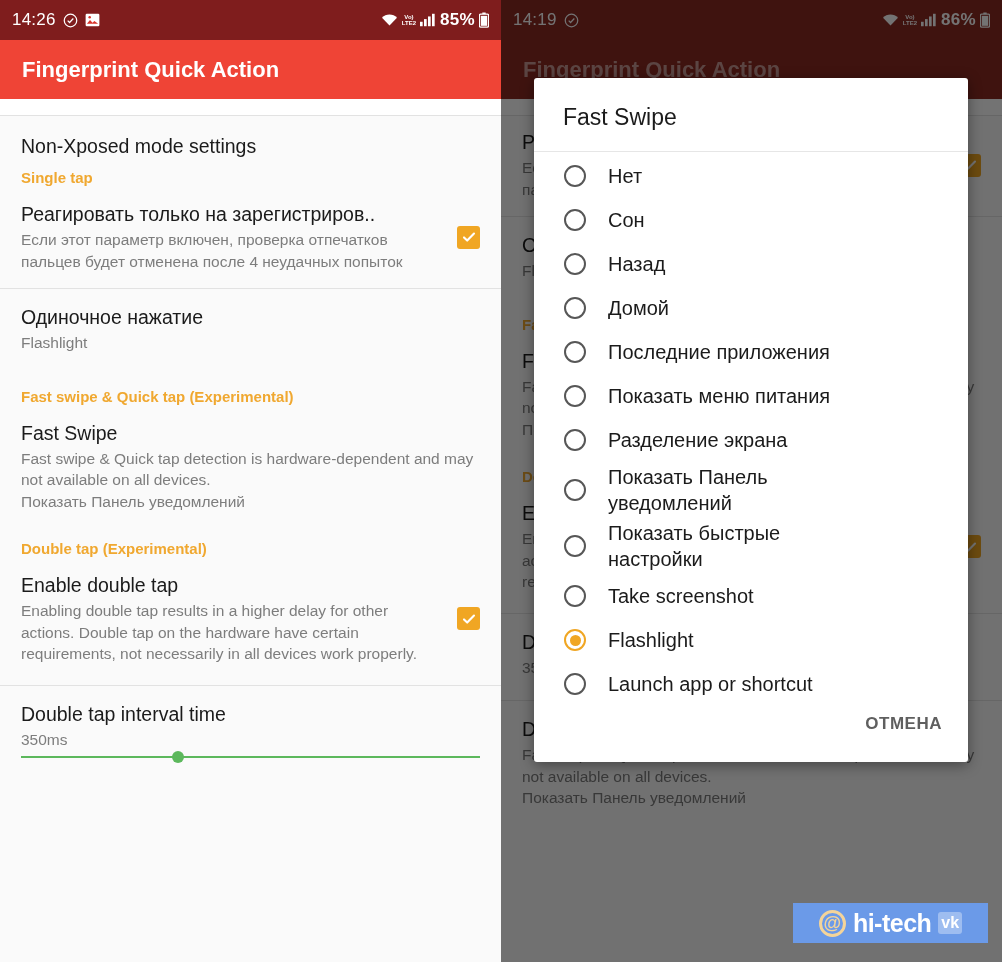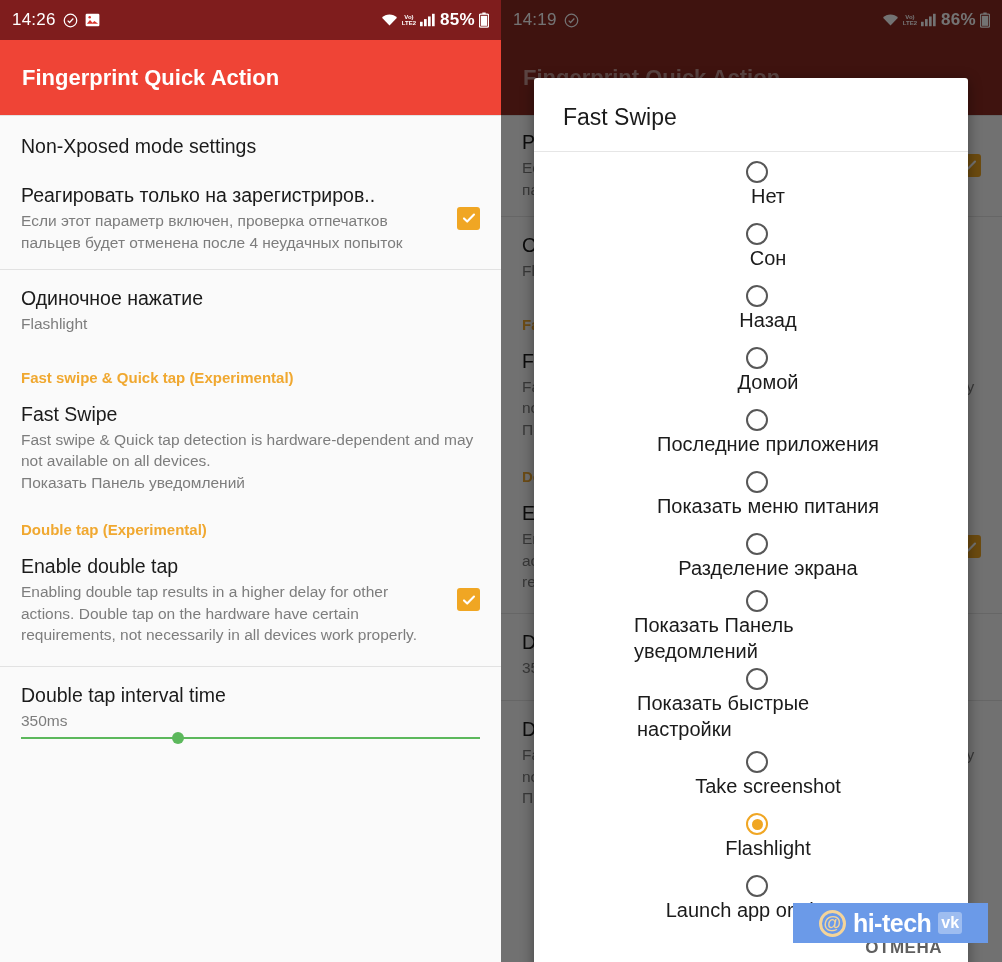--- a/index.html
+++ b/index.html
@@ -15,21 +15,21 @@
   .sb-left{ display:flex; align-items:center; gap:7px; }
   .sb-right{ margin-left:auto; display:flex; align-items:center; gap:4px; }
   .sb-time{ font-size:17px; letter-spacing:.2px; }
   .ic{ display:inline-block; line-height:1; }
   .ic svg{ display:block; }
   .sb-batt{ font-size:17px; font-weight:600; letter-spacing:.3px; }
   .volte{ display:flex; flex-direction:column; align-items:center;
     font-size:6px; font-weight:700; line-height:6px; }
 
   
-  .appbar{ height:75px; display:flex; align-items:center; padding:0 22px;
+  .appbar{ height:59px; display:flex; align-items:center; padding:0 22px;
     color:#fff; font-size:22px; font-weight:700; position:relative; z-index:3; }
 
   
   .body{ position:absolute; top:115px; left:0; right:0; bottom:0;
     background:#fafafa; }
   .sec{ padding:18px 21px 16px 21px; background:#fafafa; }
   .divider{ height:1px; background:#e2e2e2; }
   .cat{ font-size:15px; font-weight:700; color:#f0a830; padding:0 21px 2px 21px; }
   .row{ display:flex; align-items:center; }
   .rowtext{ flex:1; min-width:0; }
@@ -44,21 +44,21 @@
     width:12px; height:12px; border-radius:50%; background:#5cb85c; }
 
   
   .scrim{ position:absolute; inset:0; background:rgba(0,0,0,.55); z-index:5; }
   .dialog{ position:absolute; z-index:6; left:33px; top:78px; width:434px;
     background:#fff; border-radius:3px; box-shadow:0 3px 14px rgba(0,0,0,.4);
     overflow:hidden; display:flex; flex-direction:column; }
   .dlg-title{ font-size:23px; color:#1b1b1b; padding:26px 29px 20px 29px; }
   .dlg-sep{ height:1px; background:#e6e6e6; }
   .dlg-list{ flex:1; overflow:hidden; padding-top:2px; }
-  .opt{ display:flex; align-items:center; padding:7px 18px 7px 30px; min-height:44px;flex-direction:column; }
+  .opt{ display:flex; align-items:center; padding:7px 18px 7px 30px; min-height:44px; }
   .radio{ width:22px; height:22px; border-radius:50%; border:2px solid #575757;
     flex:0 0 auto; position:relative; background:#fff; }
   .radio.on{ border-color:#f0a623; }
   .radio.on::after{ content:""; position:absolute; left:50%; top:50%;
     width:11px; height:11px; margin:-5.5px 0 0 -5.5px; border-radius:50%;
     background:#f0a623; }
   .opt-label{ font-size:20px; color:#1b1b1b; margin-left:22px; line-height:26px; }
   .dlg-actions{ position:relative; height:56px; }
   .cancel{ position:absolute; right:26px; top:8px; font-size:17px;
     font-weight:700; color:#5f5f5f; letter-spacing:.5px; }
@@ -129,20 +129,21 @@
     <span>Fingerprint Quick Action</span>
   </div>
 
   <div class="body">
     <div class="divider"></div>
 
     <div class="sec" style="padding-bottom:10px;">
       <div class="title">Non-Xposed mode settings</div>
     </div>
 
+    <div class="cat">Single tap</div>
 
     <div class="sec" style="padding-top:14px;">
       <div class="row">
         <div class="rowtext">
           <div class="title">Реагировать только на зарегистриров..</div>
           <div class="summ">Если этот параметр включен, проверка отпечатков пальцев будет отменена после 4 неудачных попыток</div>
         </div>
         <div class="chk">
             <svg width="16" height="16" viewBox="0 0 16 16">
               <path d="M3 8.4l3.2 3.2L13 4.6" fill="none" stroke="#fff" stroke-width="2.1" stroke-linecap="round" stroke-linejoin="round"></path>

